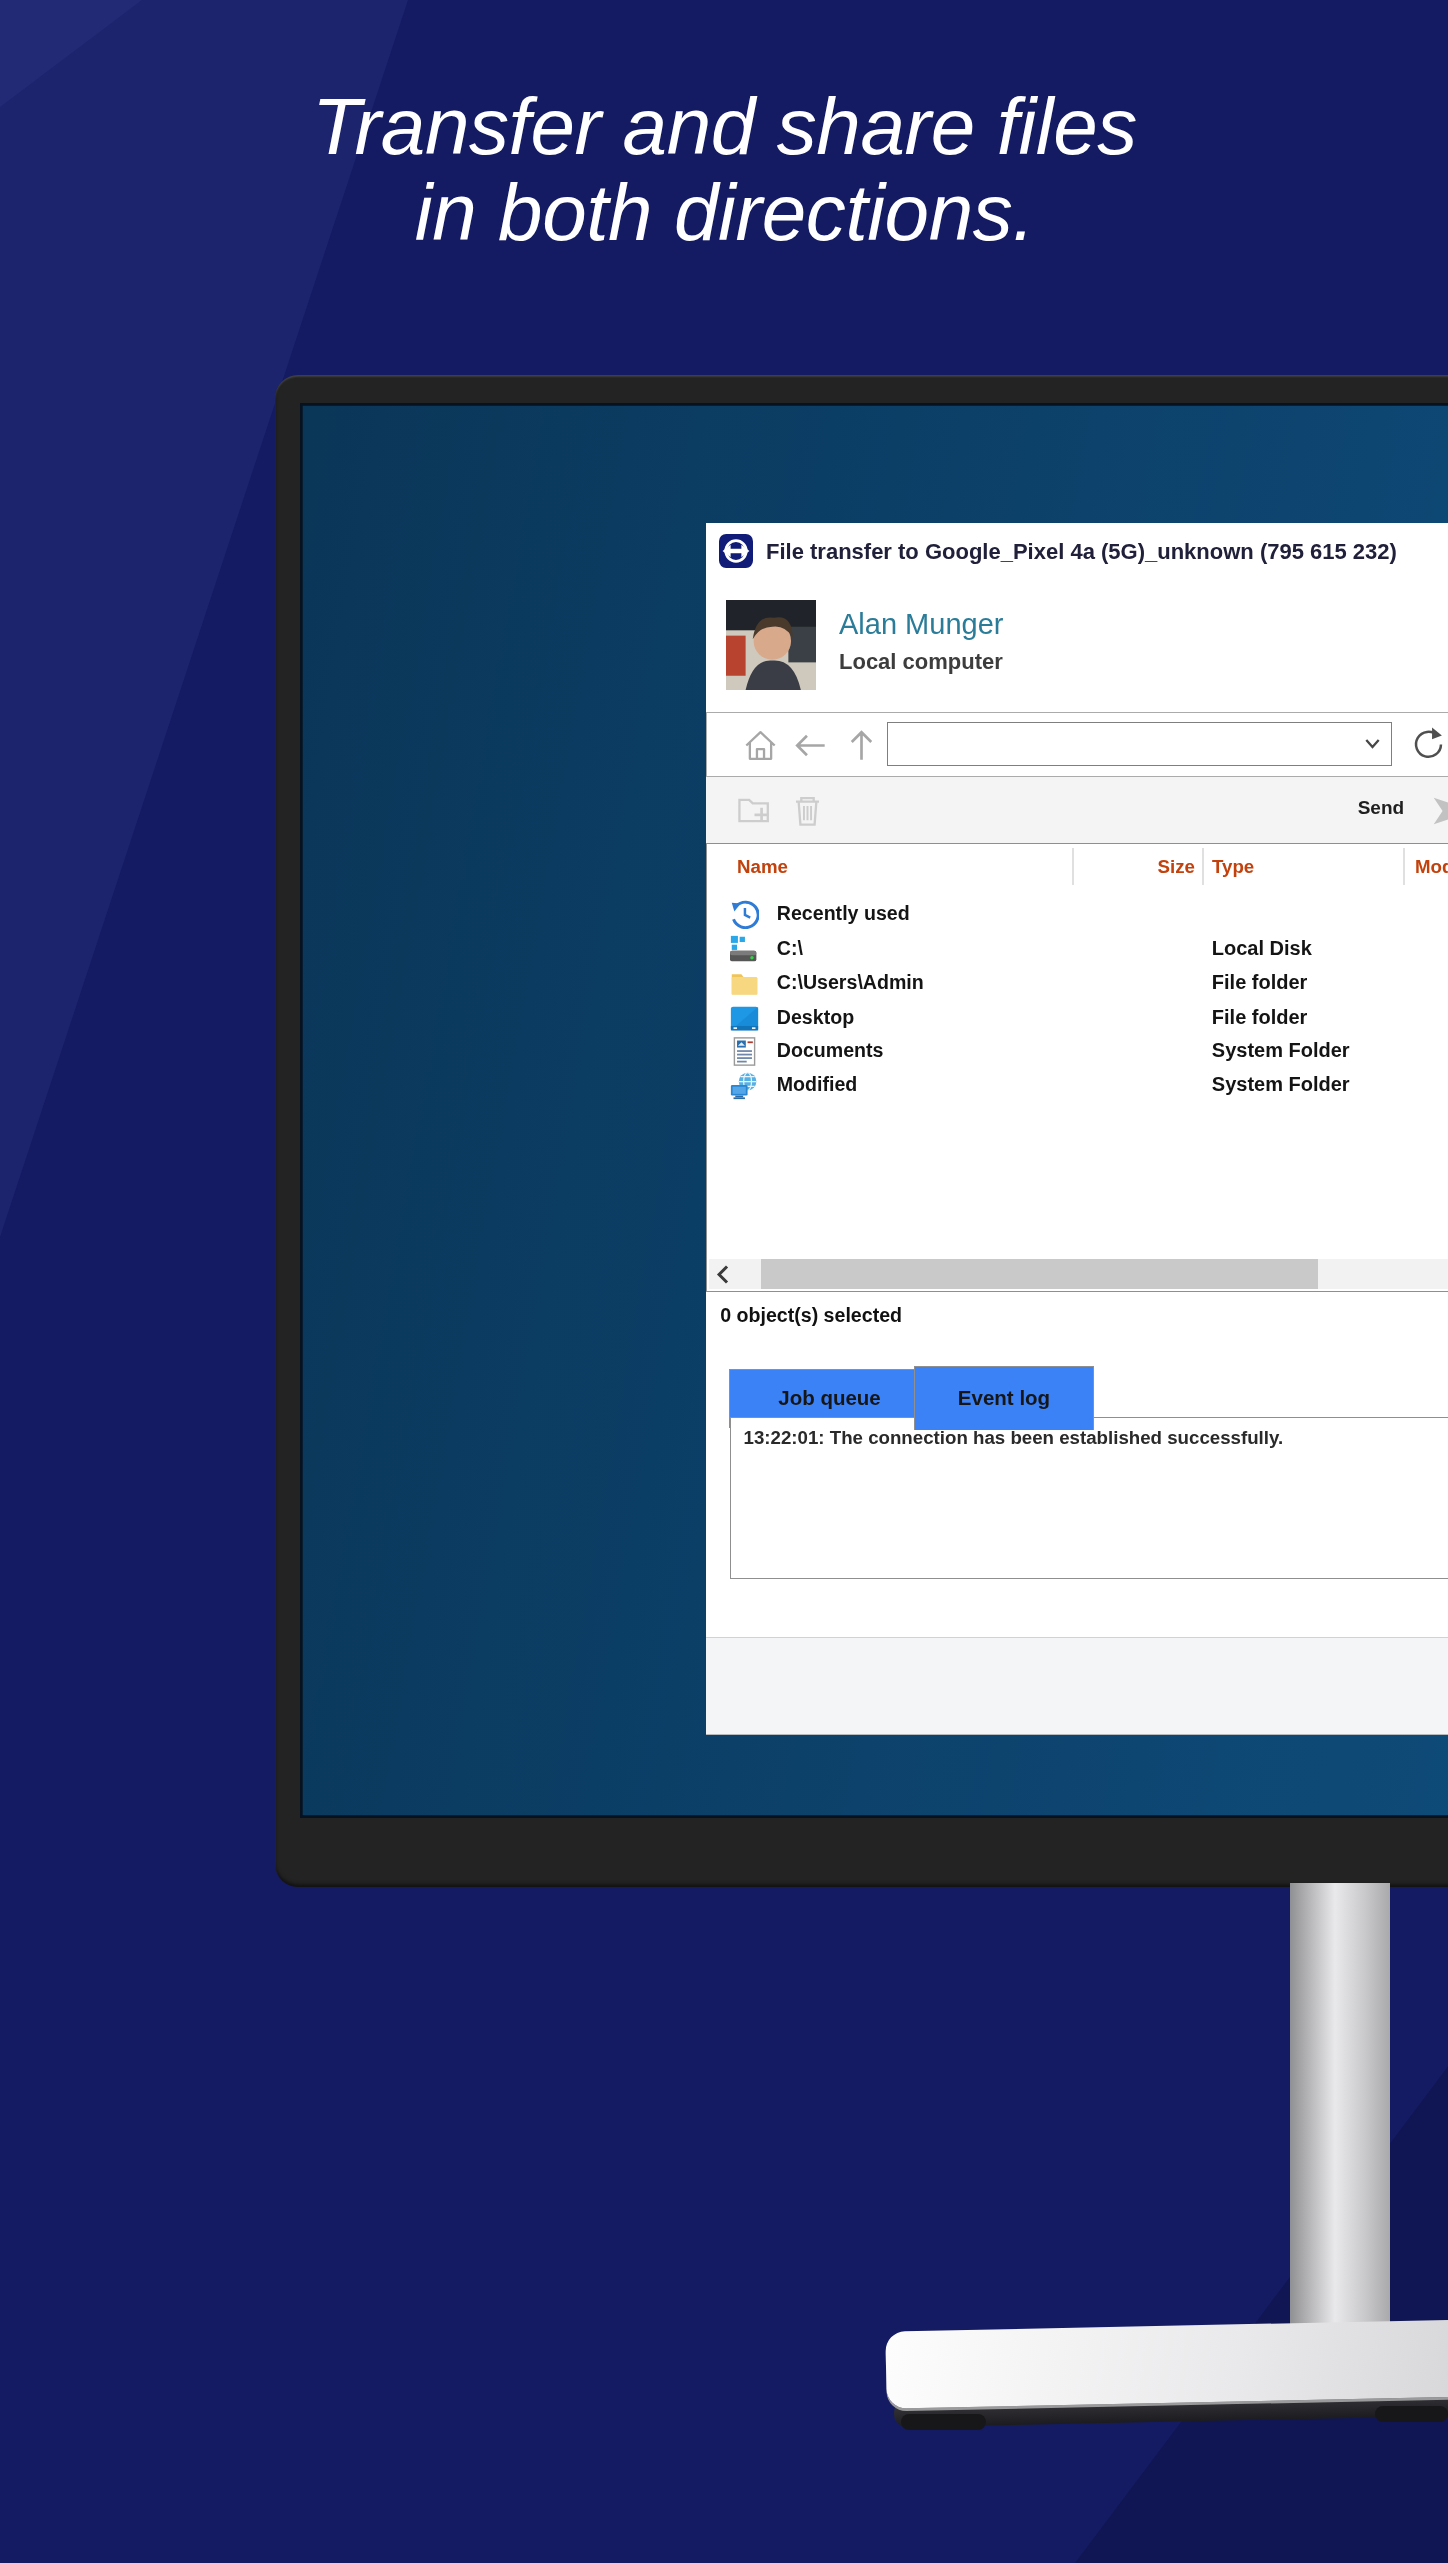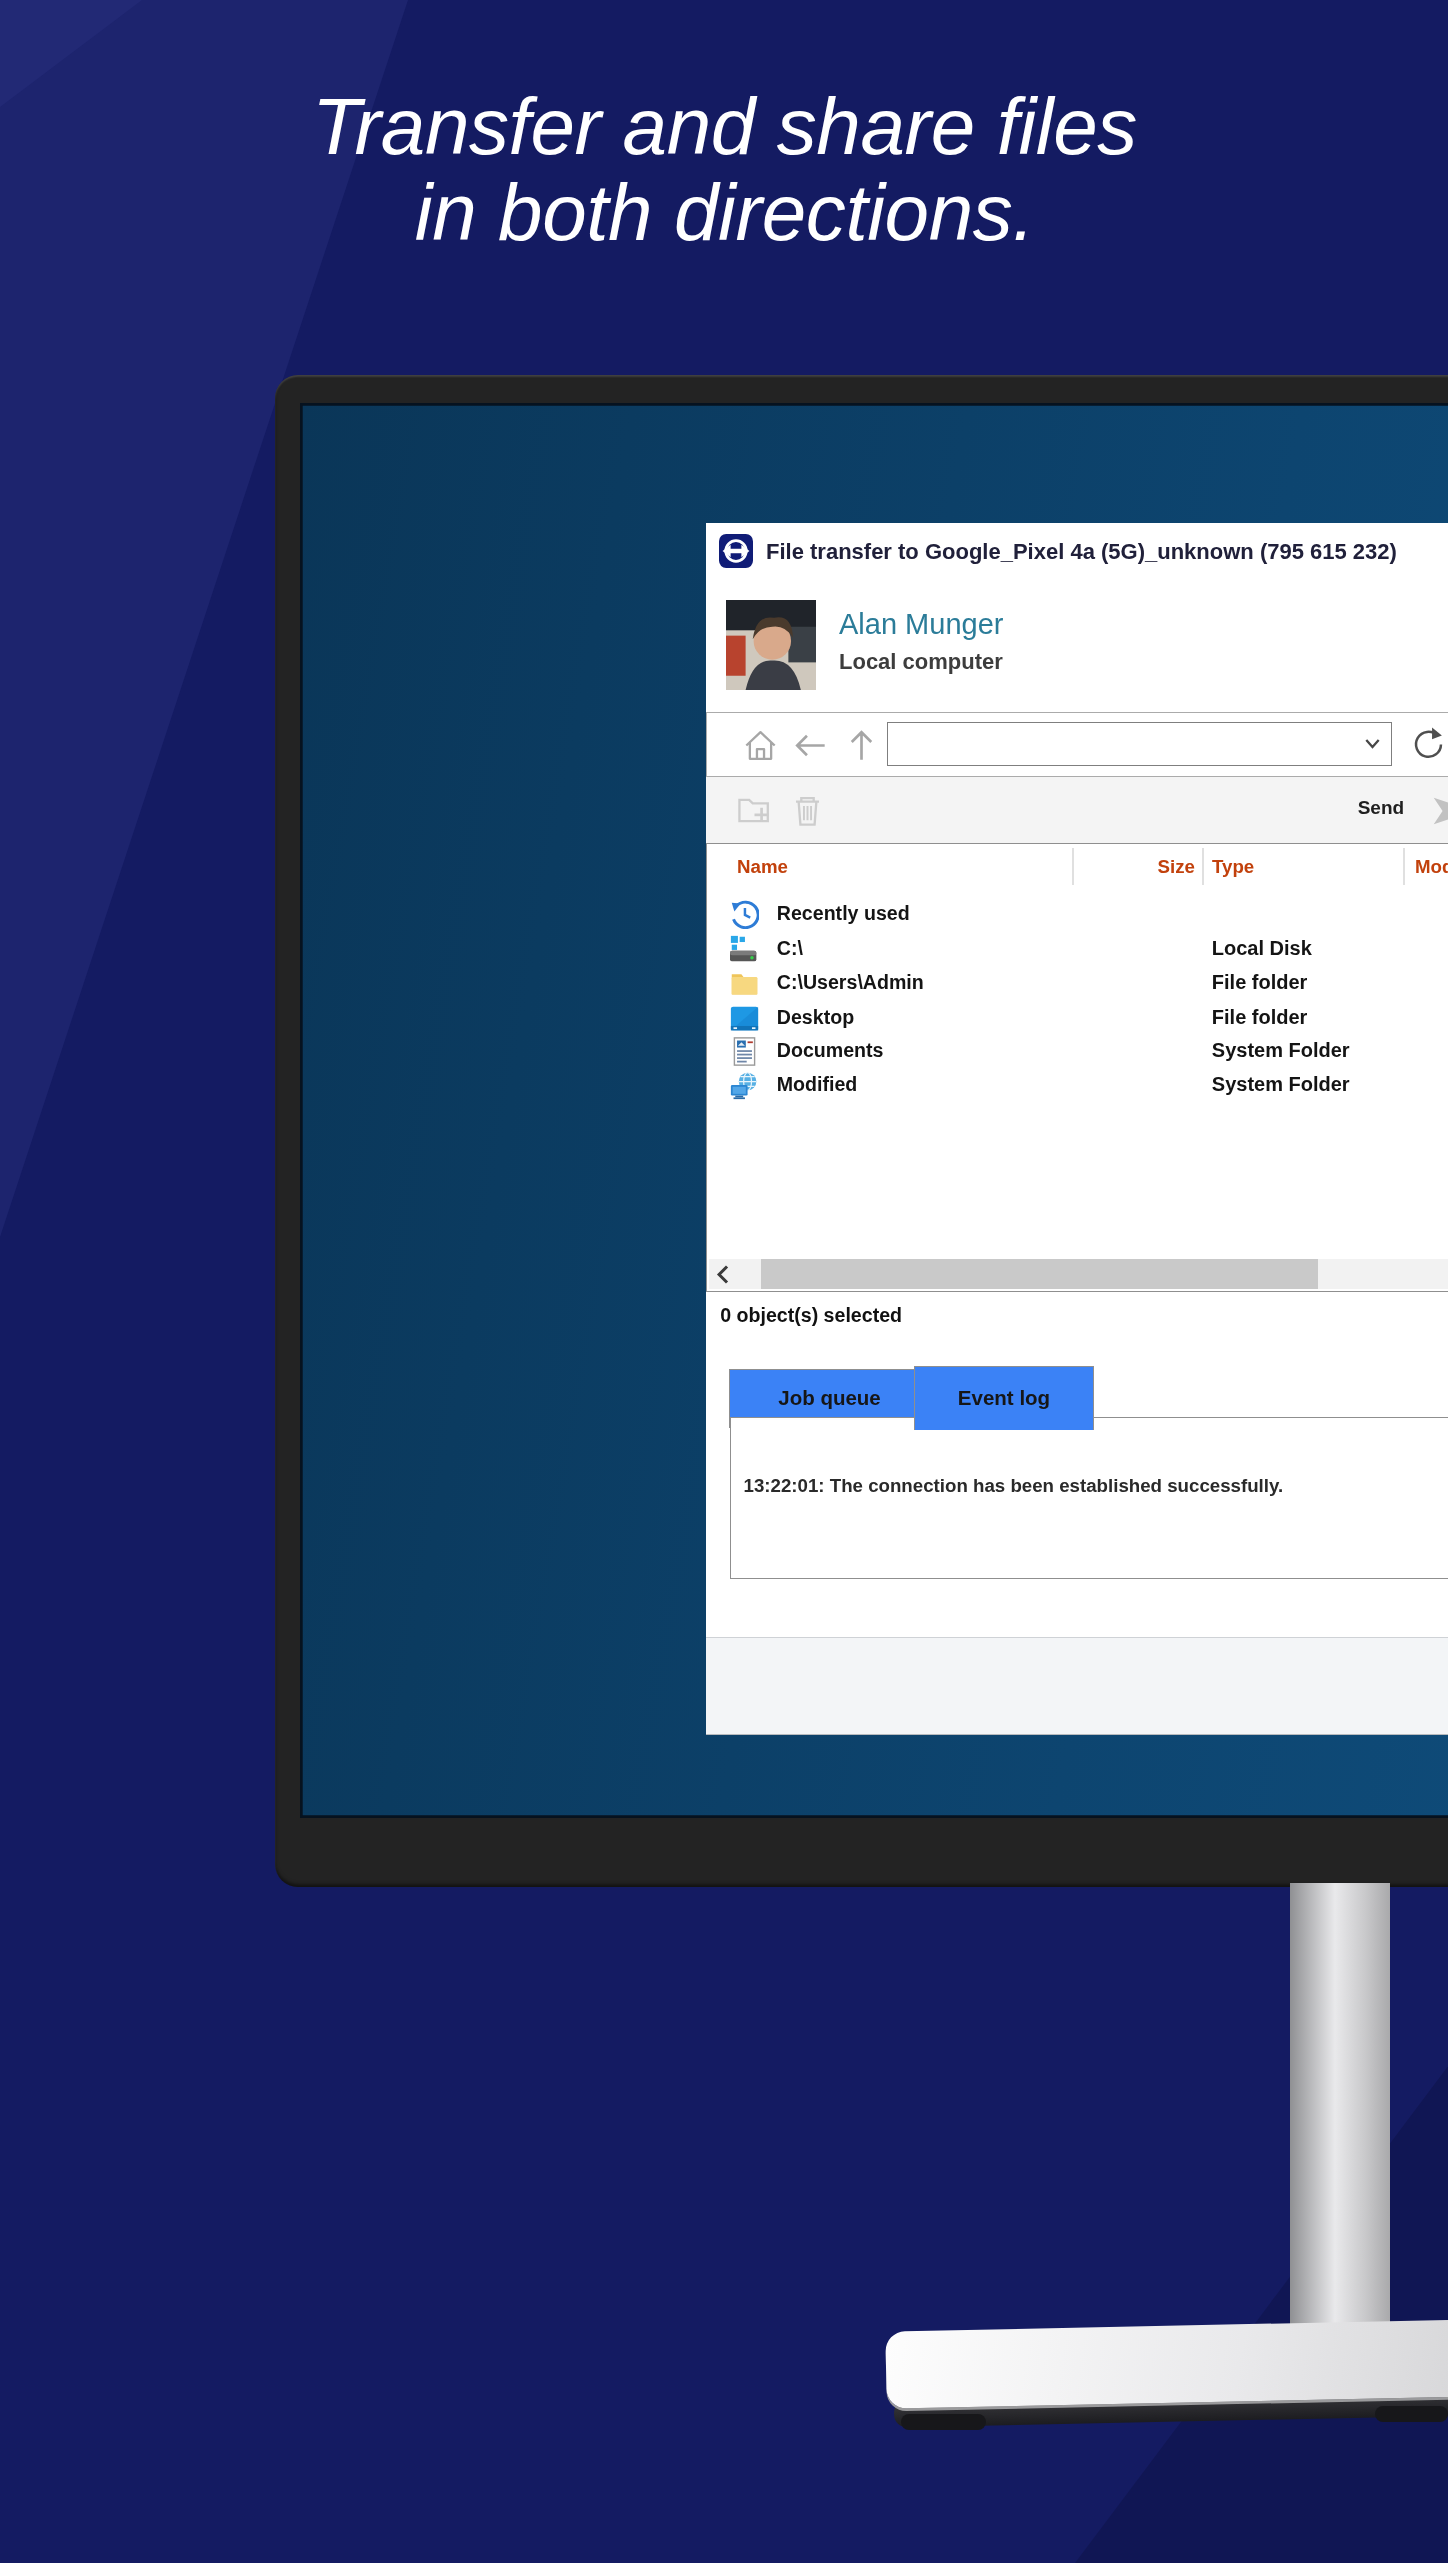--- a/index.html
+++ b/index.html
@@ -128,21 +128,21 @@
     position:absolute;top:836px;height:59px;background:#3b82f6;
     border:1.8px solid #8f8f8f;box-sizing:border-box;text-align:center;
     font-size:20.5px;font-weight:700;color:#161616;line-height:55px;cursor:pointer;margin-top:10px;
   }
   .tab-job{left:23px;width:201px;}
   .tab-event{left:208px;top:833px;width:180px;height:64px;border-bottom:0;z-index:3;line-height:61px;}
   .eventpanel{
     position:absolute;left:24px;top:894px;width:765px;height:162px;background:#fff;
     border:1.8px solid #8f8f8f;box-sizing:border-box;z-index:2;
   }
-  .log-line{position:absolute;left:12.5px;top:9px;font-size:18.7px;font-weight:600;color:#2a2a2a;white-space:nowrap;margin-top:48px;}
+  .log-line{position:absolute;left:12.5px;top:9px;font-size:18.7px;font-weight:600;color:#2a2a2a;white-space:nowrap;}
   .footerstrip{
     position:absolute;left:0;bottom:0;right:0;height:96px;background:#f3f5f7;border-top:0.9px solid #cfd2d6;
   }
   svg{display:block;}
 </style>
 </head>
 <body>
 
 <div class="stage">
 

